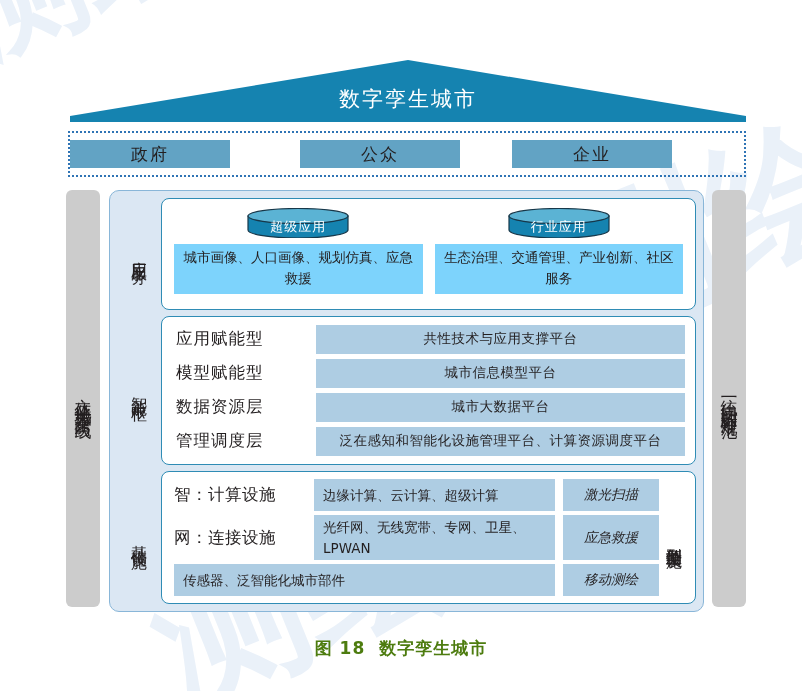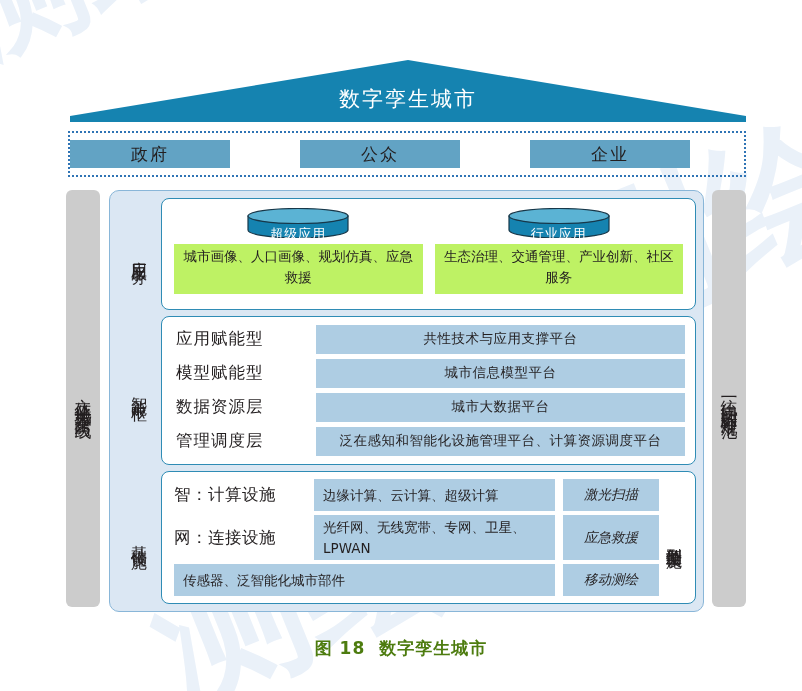--- a/index.html
+++ b/index.html
@@ -51,21 +51,21 @@
   }
   .user-box{
     height:28px;width:160px;
     background:#62a3c4;
     display:flex;align-items:center;justify-content:center;
     color:#231f20;font-size:17px;letter-spacing:2px;
     font-family:"DejaVu Sans","Liberation Sans",sans-serif;
   }
   #ub0{}
   #ub1{margin-left:70px;}
-  #ub2{margin-left:70px;}
+  #ub2{margin-left:52px;}
 
   
   .side-bar{
     position:absolute;top:190px;width:34px;height:417px;
     background:#cccccc;border-radius:6px;
     display:flex;align-items:center;justify-content:center;
     z-index:2;
   }
   #side-left{left:66px;}
   #side-right{left:712px;}
@@ -109,35 +109,35 @@
     box-sizing:border-box;
   }
 
   
   #layer-app{height:116px;}
   #app-body{display:flex;padding:9px 12px;gap:12px;box-sizing:border-box;}
   .app-col{flex:1;display:flex;flex-direction:column;align-items:center;}
   .cyl{position:relative;width:104px;height:30px;margin-bottom:6px;}
   .cyl svg{display:block;}
   .cyl .cyl-label{
-    position:absolute;left:0;top:7px;width:104px;height:30px;
+    position:absolute;left:0;top:0;width:104px;height:30px;
     display:flex;align-items:center;justify-content:center;
     padding-top:7px;box-sizing:border-box;
     color:#ffffff;font-size:13px;letter-spacing:1px;
     font-family:"DejaVu Sans","Liberation Sans",sans-serif;
   }
   .app-desc{
     width:100%;
-    background:#bef264;
+    background:#7dd3fc;
     min-height:48px;
     display:flex;align-items:center;justify-content:center;
     text-align:center;
     font-size:13.5px;line-height:1.55;
     padding:4px 8px;box-sizing:border-box;
-    font-family:Liberation Mono, monospace;
+    font-family:Liberation Serif, serif;
   }
 
   
   #layer-hub{height:155px;}
   #hub-body{padding:8px 10px 8px 14px;display:flex;flex-direction:column;gap:5px;box-sizing:border-box;}
   .hub-row{display:flex;align-items:center;height:29px;}
   .hub-name{
     width:140px;flex:0 0 140px;
     font-size:16.5px;letter-spacing:1px;
     font-family:"DejaVu Sans","Liberation Sans",sans-serif;

